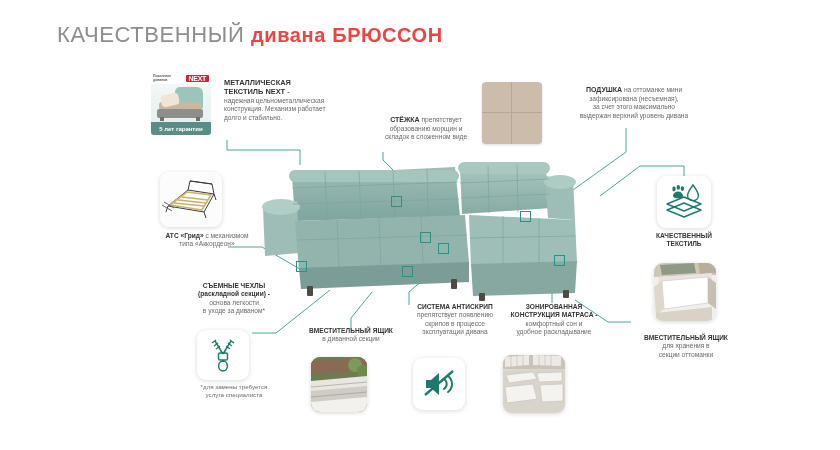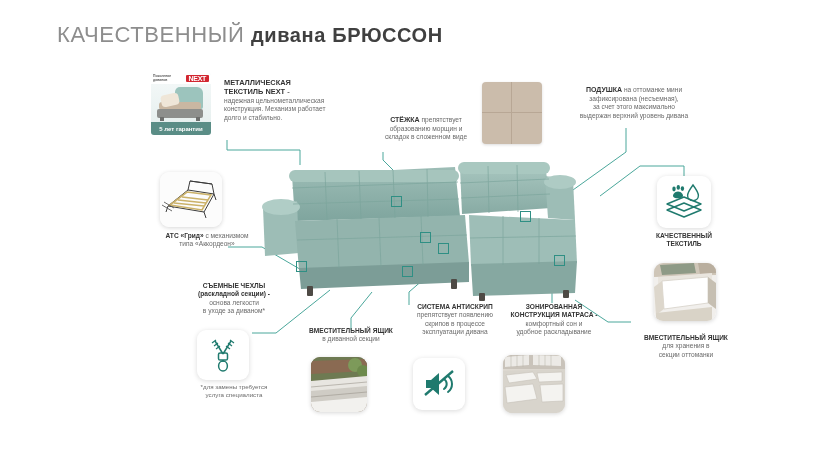--- a/index.html
+++ b/index.html
@@ -12,21 +12,21 @@
     color:#3a3a3a;
   }
   #stage{position:relative;width:840px;height:450px;overflow:hidden;}
 
   
   .title{
     position:absolute;left:57px;top:22px;
     font-size:22px;letter-spacing:.6px;white-space:nowrap;
   }
   .title .t1{color:#8d8d8d;font-weight:400;}
-  .title .t2{color:#404040;font-weight:700;font-size:20px;}
+  .title .t2{color:#ef4444;font-weight:700;font-size:20px;}
 
   
   .ann{position:absolute;line-height:1.28;}
   .ann .hd{font-weight:700;color:#333;}
   .ann .bd{color:#6a6a6a;}
   .f6{font-size:6.2px;}
   .f65{font-size:6.6px;}
   .f7{font-size:7px;}
   .f75{font-size:7.4px;}
   .c{text-align:center;}

